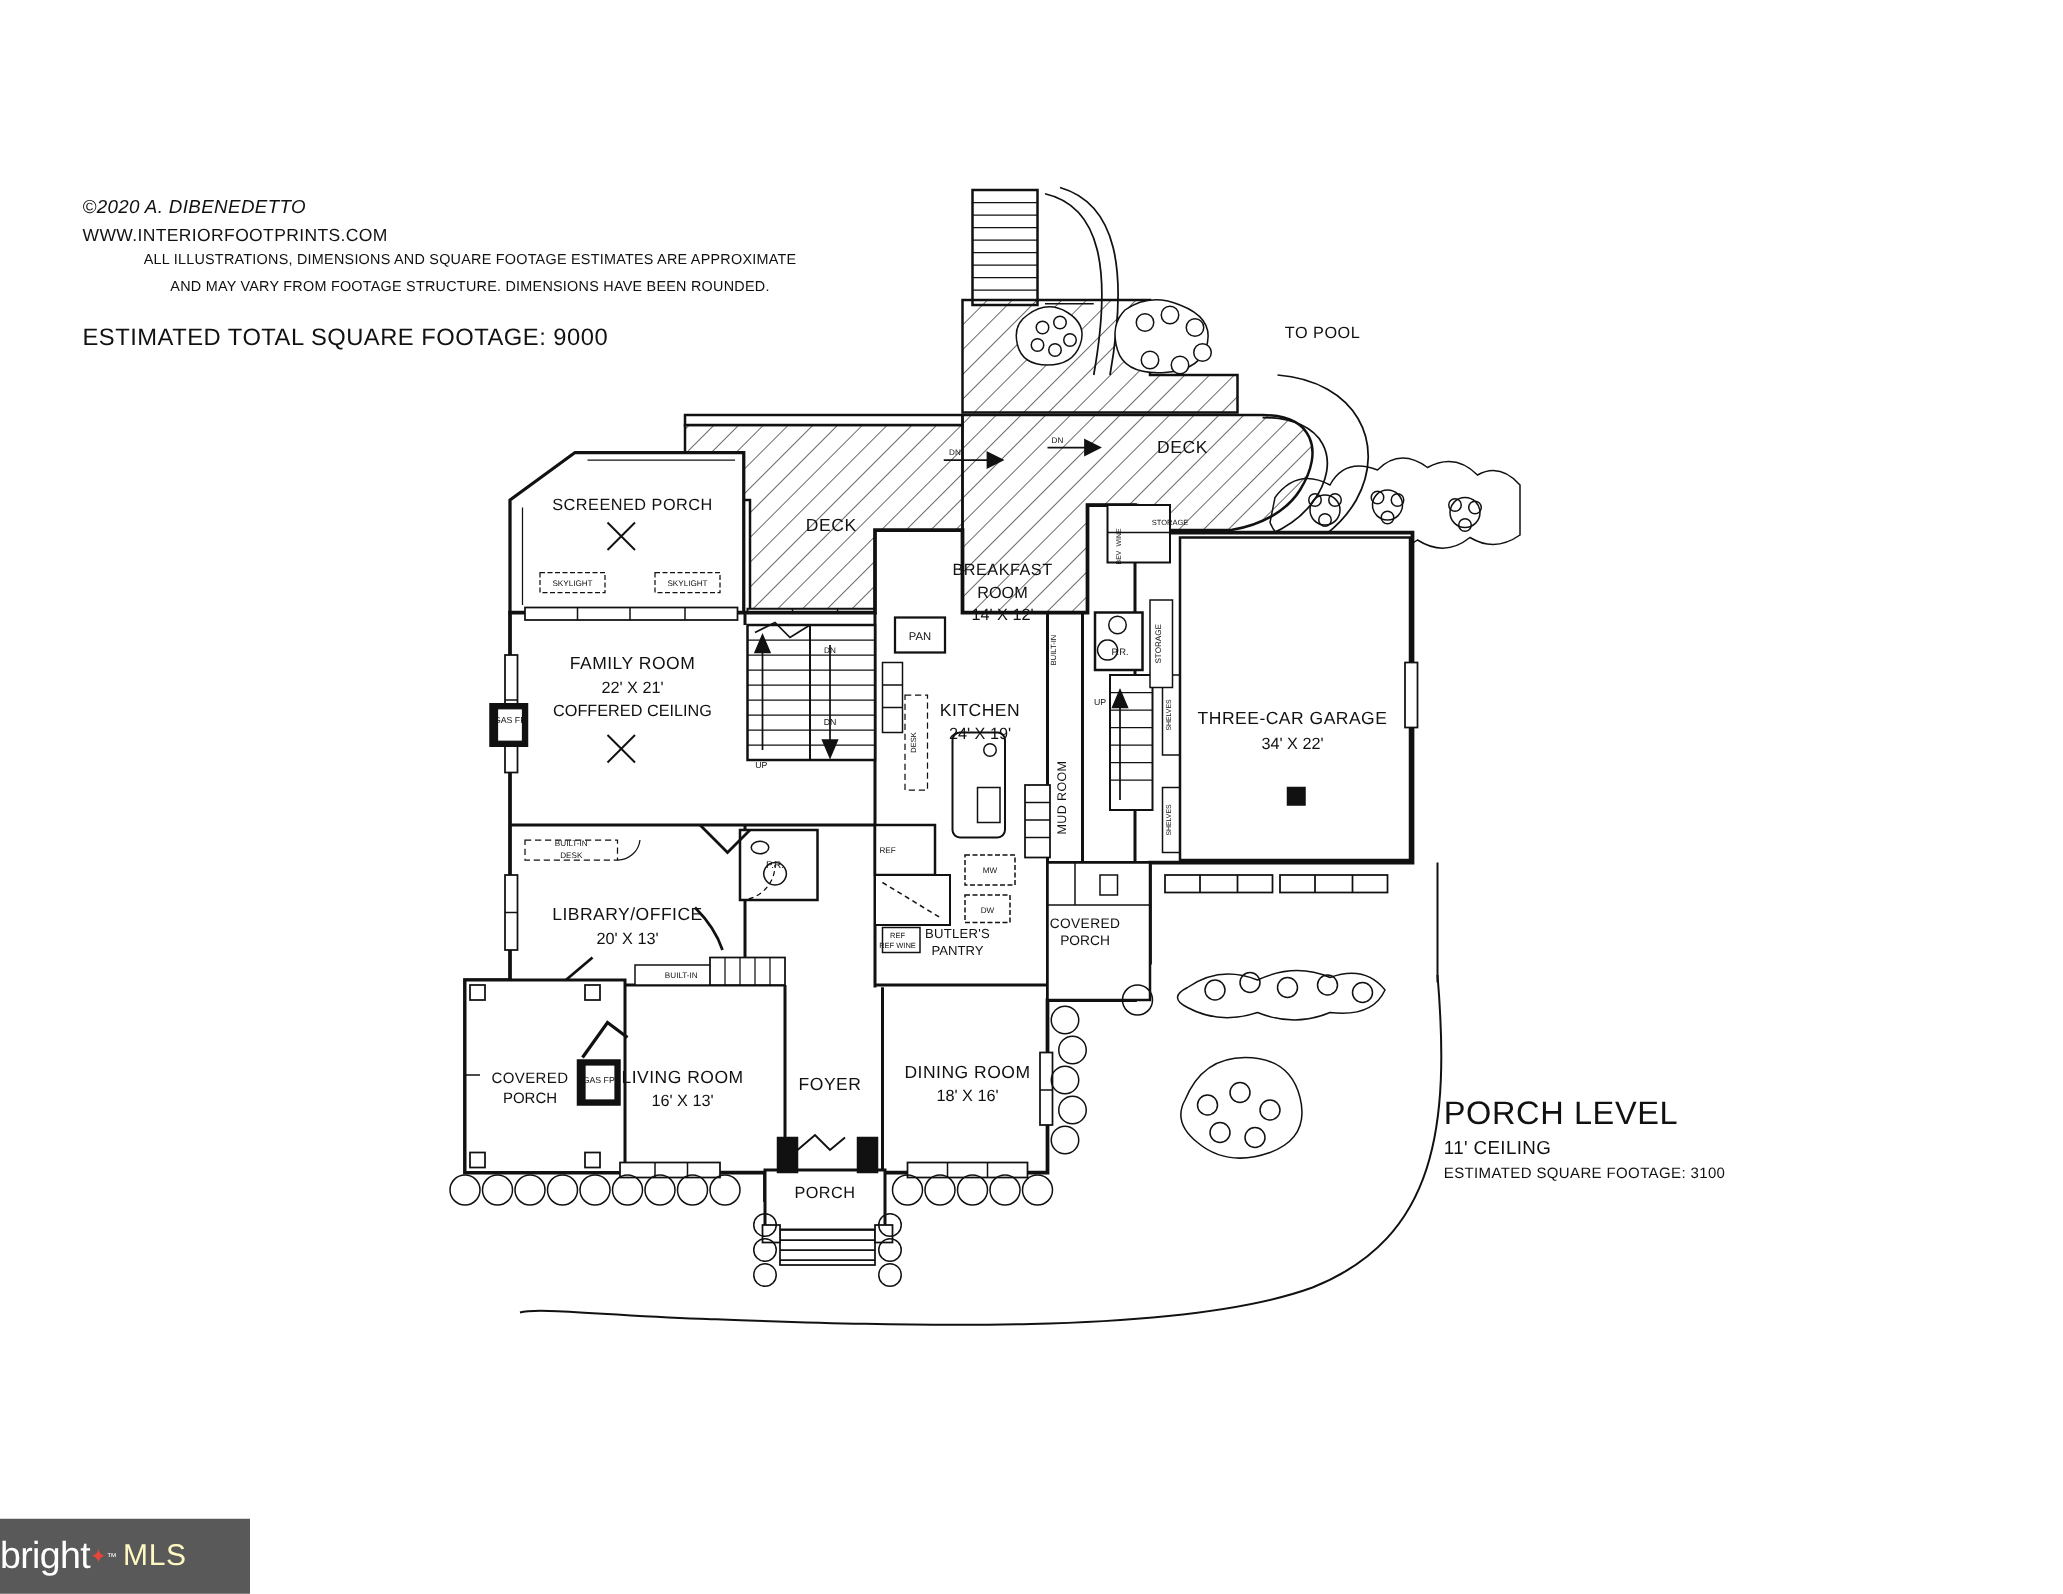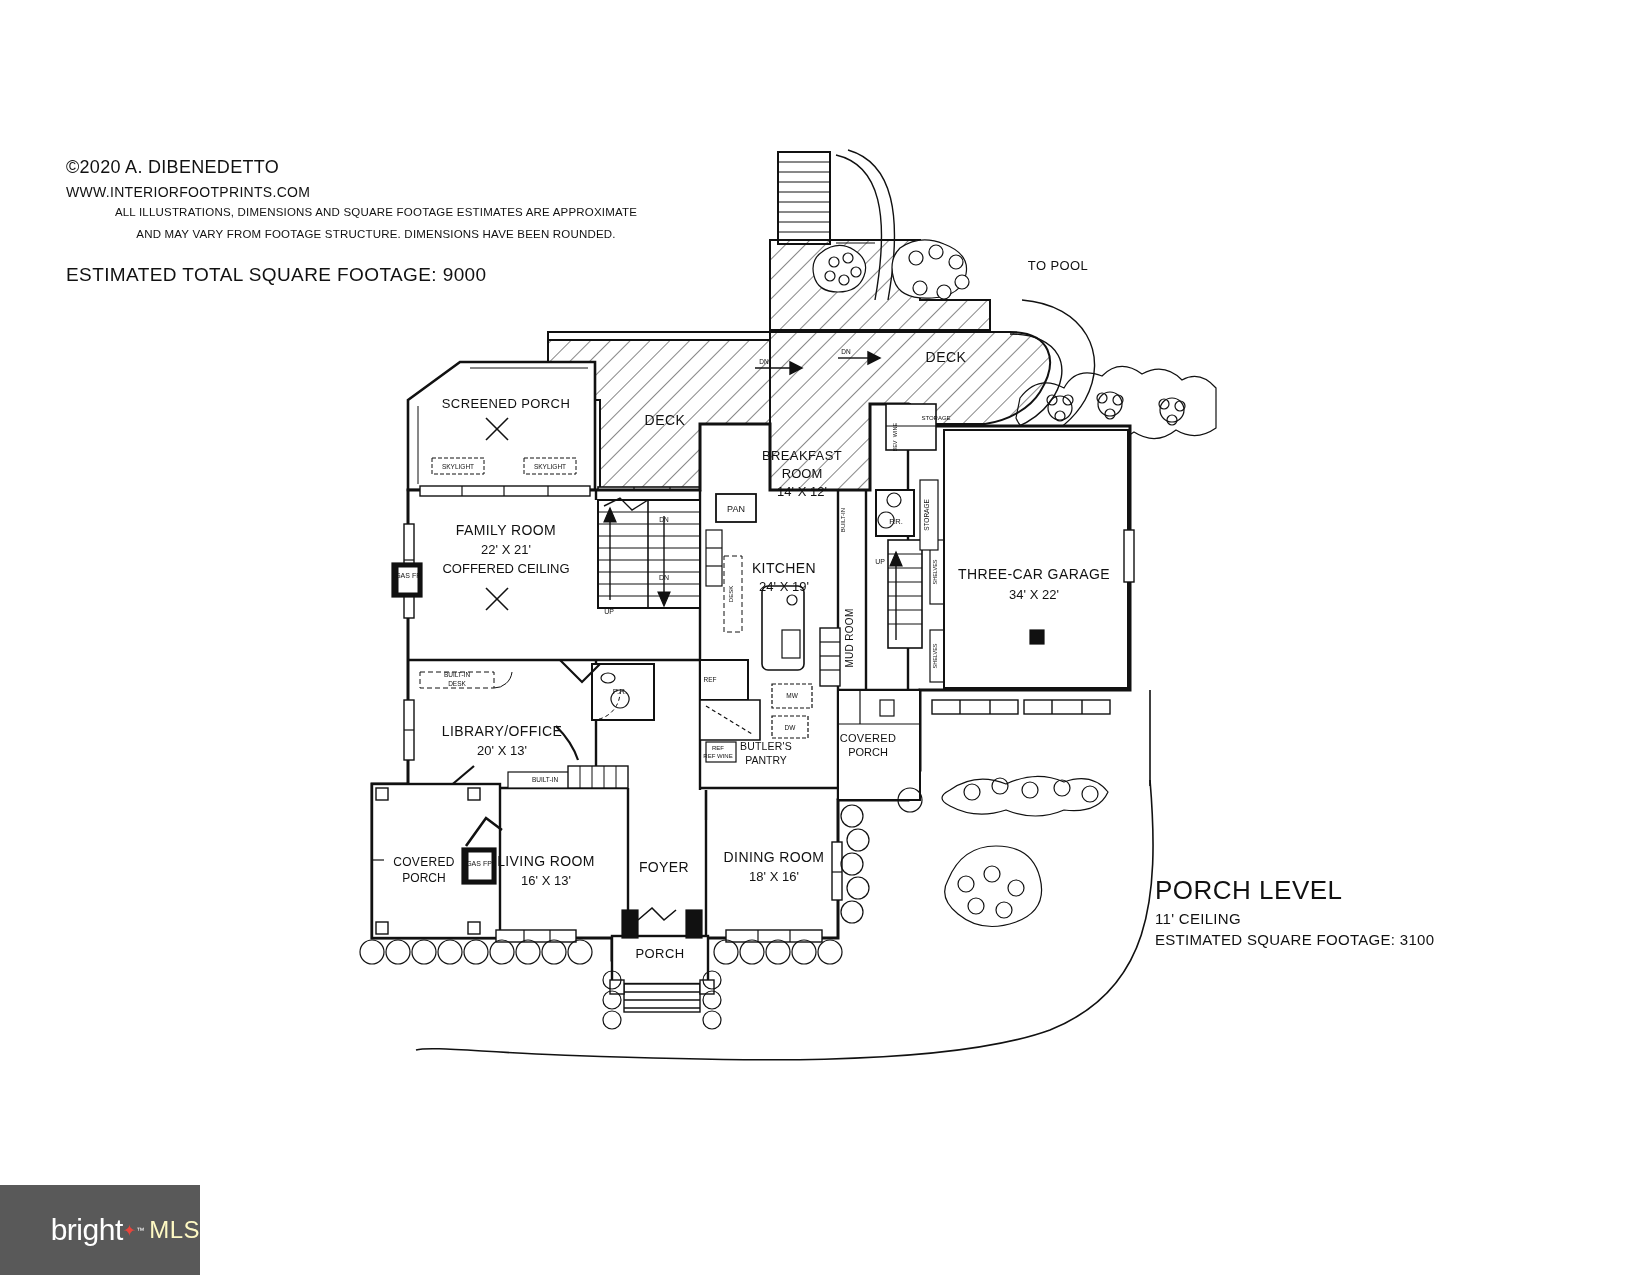--- a/index.html
+++ b/index.html
@@ -3,34 +3,34 @@
 <meta charset="utf-8">
 <style>
   html,body{margin:0;padding:0;background:#ffffff;}
   body{width:1650px;height:1275px;position:relative;overflow:hidden;
        font-family:"Liberation Sans","DejaVu Sans",sans-serif;color:#111;}
   .abs{position:absolute;}
   
   #header{left:66px;top:148px;width:620px;}
   #title{font-size:19px;font-weight:bold;letter-spacing:.5px;font-style:italic;
          padding-bottom:3px;border-bottom:2px solid #111;display:inline-block;}
-  #copyright{font-size:18px;margin-top:9px;letter-spacing:.3px;}
+  #copyright{font-size:15px;margin-top:9px;letter-spacing:.3px;font-style:italic;}
   #website{font-size:14px;margin-top:6px;letter-spacing:.3px;}
   .disclaim{font-size:11.5px;margin-top:4px;letter-spacing:.2px;line-height:1.55;text-align:center;}
   #totalsf{font-size:19px;margin-top:20px;letter-spacing:.4px;}
   
   #legend{left:1155px;top:875px;width:360px;}
   #legend .l1{font-size:26px;letter-spacing:.5px;}
   #legend .l2{font-size:15px;margin-top:4px;letter-spacing:.3px;}
-  #legend .l3{font-size:15px;margin-top:4px;letter-spacing:.3px;}
+  #legend .l3{font-size:12px;margin-top:4px;letter-spacing:.3px;}
   
   #plan{left:0;top:0;width:1650px;height:1275px;}
   
-  #wm{left:0;bottom:0;width:200px;height:90px;background:#595959;
-      display:flex;align-items:center;justify-content:flex-end;}
+  #wm{left:0;bottom:0;width:200px;height:60px;background:#595959;
+      display:flex;align-items:center;justify-content:flex-start;}
   #wm .bt{font-size:30px;color:#fff;letter-spacing:-.5px;font-weight:400;}
   #wm .star{color:#e8453c;font-size:16px;vertical-align:super;}
   #wm .tm{font-size:8px;color:#fff;vertical-align:super;}
   #wm .mls{font-size:24px;color:#fef9c3;margin-left:5px;letter-spacing:.5px;}
   
 </style>
 </head>
 <body>
 
 <div class="abs" id="header">

